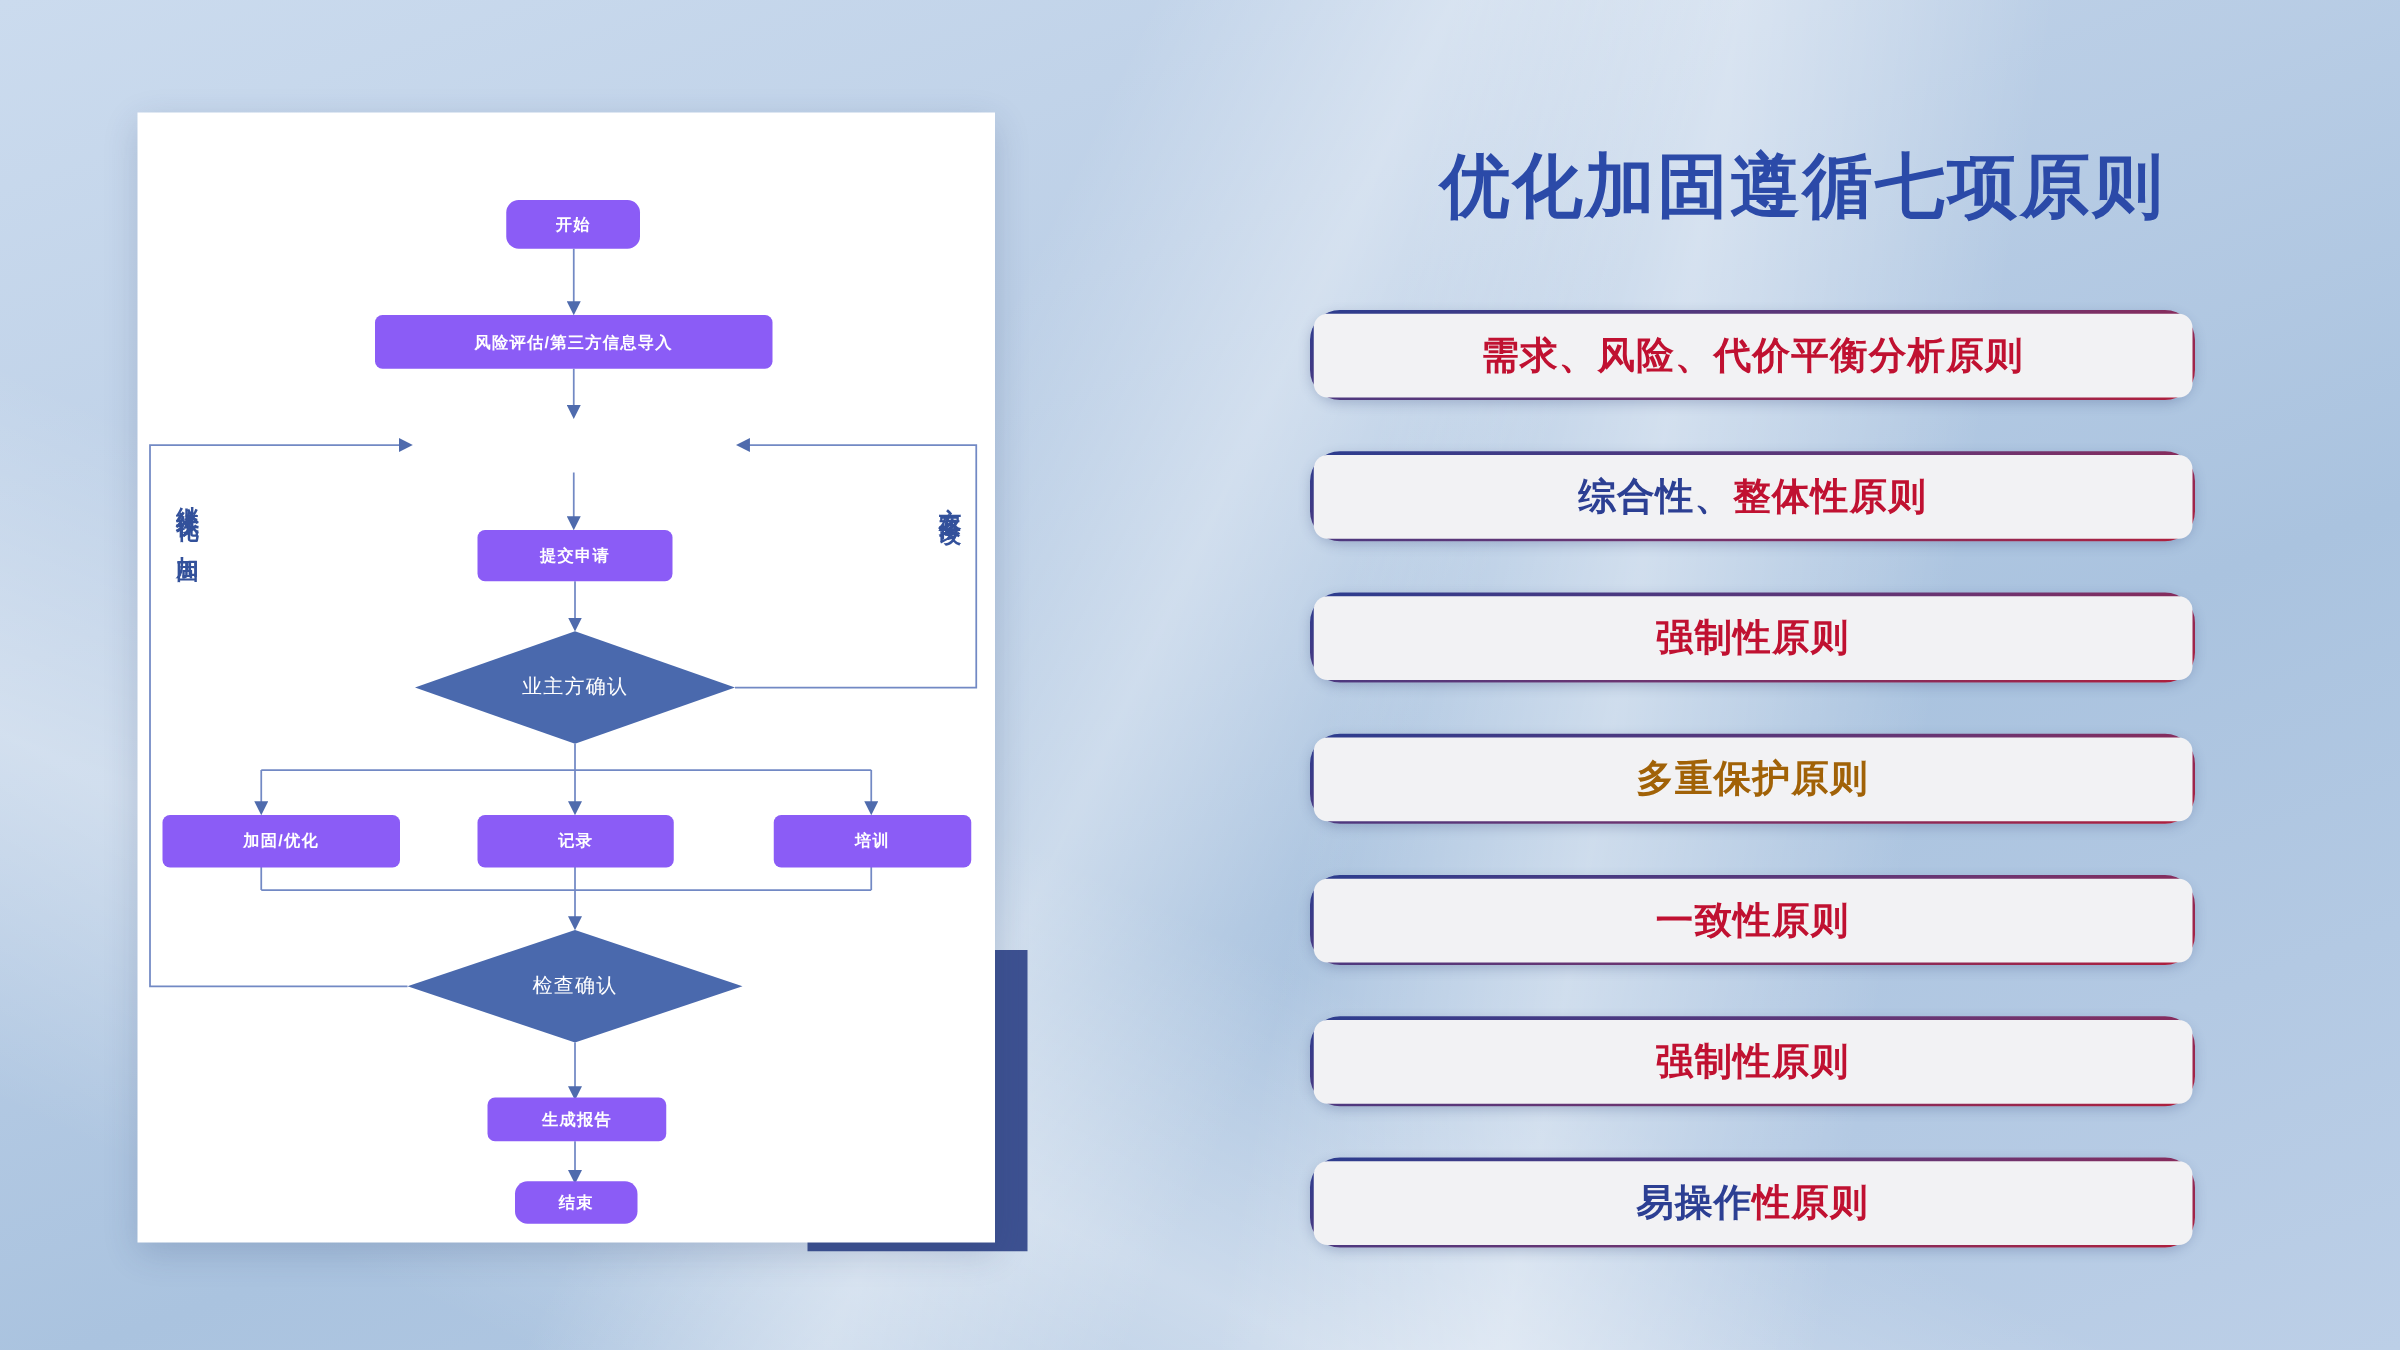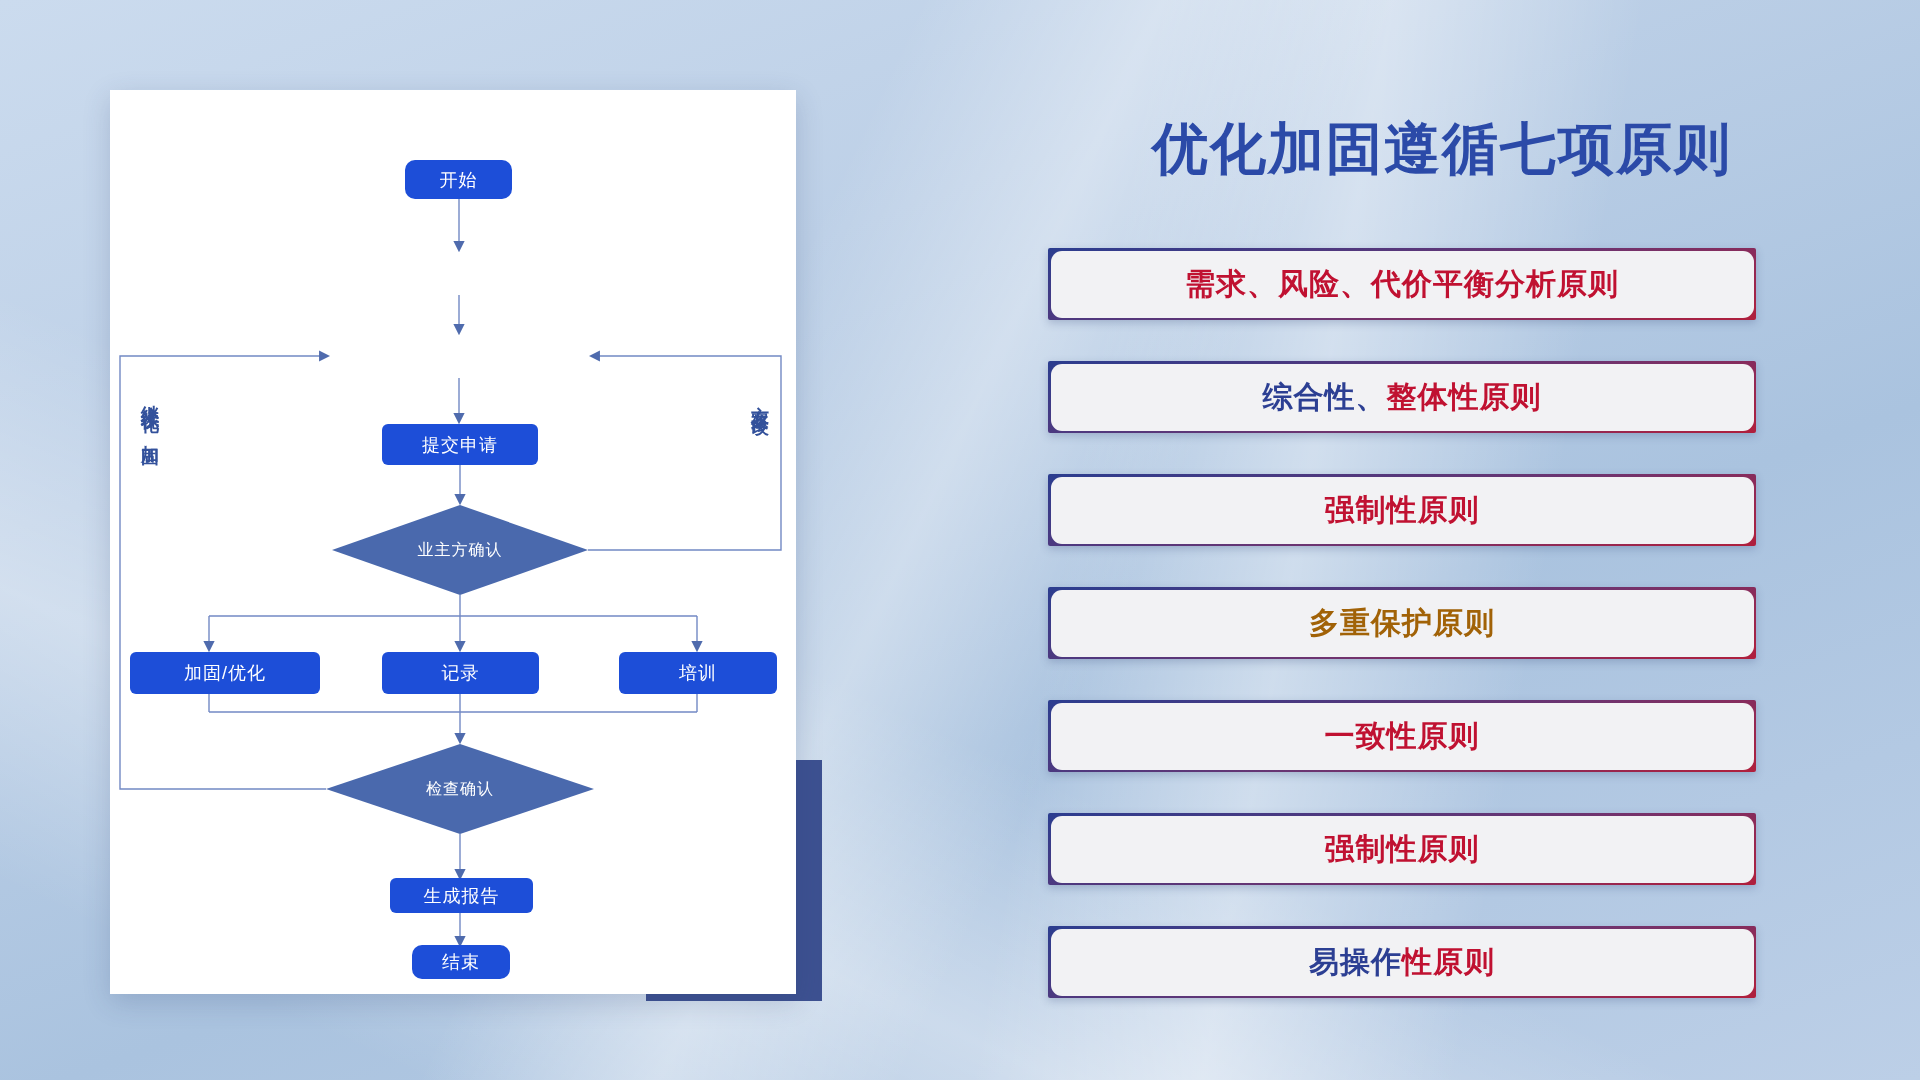--- a/index.html
+++ b/index.html
@@ -13,41 +13,41 @@
       linear-gradient(205deg, rgba(255,255,255,0) 60%, rgba(255,255,255,.35) 75%, rgba(255,255,255,0) 90%),
       linear-gradient(160deg, #cbdbee 0%, #bdd0e7 30%, #aac3df 62%, #bccfe7 100%);
   }
   .shadow-rect { position:absolute; left:646px; top:760px; width:176px; height:241px; background:#3d5191; }
   .card {
     position:absolute; left:110px; top:90px; width:686px; height:904px;
     background:#ffffff; box-shadow:0 8px 26px rgba(40,60,110,.20);
   }
   .fc-svg { position:absolute; left:0; top:0; }
   .fnode {
-    position:absolute; background:#1d4ed8; color:#ffffff;
+    position:absolute; background:#8b5cf6; color:#ffffff;
     display:flex; align-items:center; justify-content:center;
-    font-weight:normal; font-size:18px; border-radius:6px; letter-spacing:1px;
+    font-weight:bold; font-size:13px; border-radius:6px; letter-spacing:1px;
     white-space:nowrap;
   }
   .pill { border-radius:10px; }
   .diamond-label {
     position:absolute; transform:translate(-50%,-50%);
     color:#ffffff; font-weight:normal; font-size:16px; letter-spacing:1px; white-space:nowrap;
   }
   .vlabel {
     position:absolute; writing-mode:vertical-lr; text-orientation:upright;
     color:#33519b; font-weight:bold; font-size:18px; letter-spacing:4px; white-space:nowrap;
   }
   .slide-title {
     position:absolute; left:1048px; top:112px; width:788px;
     text-align:center; font-size:56px; font-weight:bold; color:#2b4aa8; letter-spacing:2px;
   }
   .principle {
     position:absolute; left:1048px; width:708px; height:72px;
-    border-radius:2px; padding:2.5px;
+    border-radius:24px; padding:2.5px;
     background:linear-gradient(165deg,#2b3d8f 0%, #6d3470 55%, #b01f3c 100%);
     box-shadow:0 3px 9px rgba(60,80,130,.28);
   }
   .principle-inner {
     width:100%; height:100%; border-radius:11px; background:#f2f2f4;
     display:flex; align-items:center; justify-content:center;
     font-size:30px; font-weight:600; letter-spacing:1px;
   }
 </style>
 </head>
@@ -88,20 +88,21 @@
       <path d="M478 460 H671 V266 H481" marker-end="url(#arrow)"></path>
 
       <path d="M216 699 H10 V266 H218" marker-end="url(#arrow)"></path>
 
       <polygon points="222,460 350,415 478,460 350,505" fill="#4a69ad" stroke="none"></polygon>
       <polygon points="216,699 350,654 484,699 350,744" fill="#4a69ad" stroke="none"></polygon>
     </g>
   </svg>
 
   <div class="fnode pill" style="left:295px; top:70px;  width:107px; height:39px;">开始</div>
+  <div class="fnode" style="left:190px; top:162px; width:318px; height:43px;">风险评估/第三方信息导入</div>
   <div class="fnode" style="left:272px; top:334px; width:156px; height:41px;">提交申请</div>
   <div class="fnode" style="left:20px;  top:562px; width:190px; height:42px;">加固/优化</div>
   <div class="fnode" style="left:272px; top:562px; width:157px; height:42px;">记录</div>
   <div class="fnode" style="left:509px; top:562px; width:158px; height:42px;">培训</div>
   <div class="fnode" style="left:280px; top:788px; width:143px; height:35px;">生成报告</div>
   <div class="fnode pill" style="left:302px; top:855px; width:98px; height:34px;">结束</div>
 
   <div class="diamond-label" style="left:350px; top:460px;">业主方确认</div>
   <div class="diamond-label" style="left:350px; top:699px;">检查确认</div>
 

